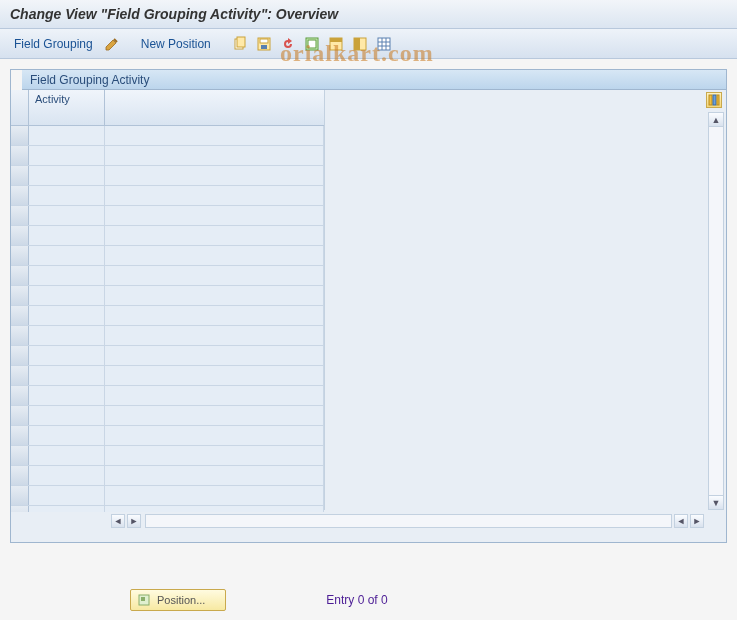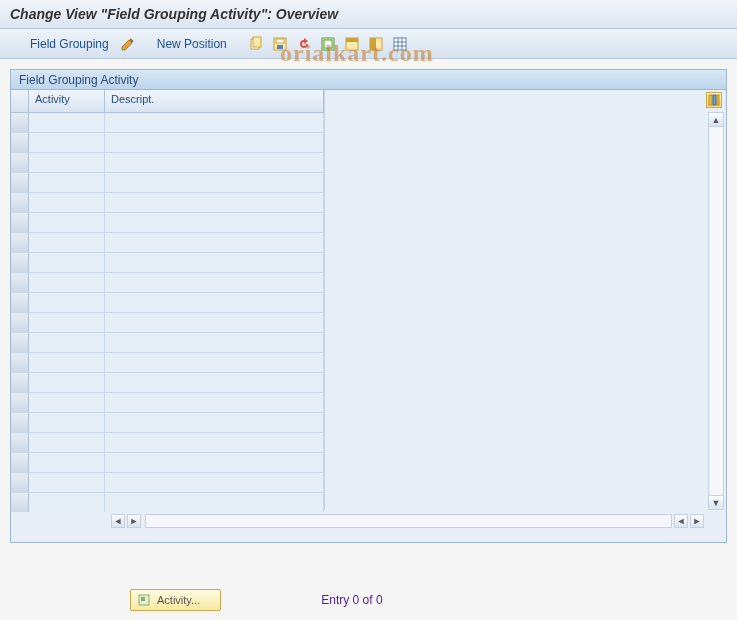--- a/index.html
+++ b/index.html
@@ -19,21 +19,21 @@
     padding: 6px 10px;
     border-bottom: 1px solid #b8c8dc;
     font-weight: bold;
     font-style: italic;
     font-size: 14px;
     color: #333;
   }
   
   .toolbar {
     background: linear-gradient(to bottom, #eef3f9 0%, #d6e1ef 100%);
-    padding: 4px 26px;
+    padding: 4px 10px;
     display: flex;
     align-items: center;
     gap: 6px;
     border-bottom: 1px solid #b8c8dc;
     height: 30px;
   }
   .toolbar-text {
     color: #1a5294;
     font-size: 12px;
     cursor: pointer;
@@ -68,38 +68,39 @@
     position: relative;
   }
   .panel-header {
     background: linear-gradient(to bottom, #d7e7f5 0%, #bcd5ec 100%);
     padding: 3px 8px;
     color: #2a4d7a;
     font-size: 12px;
     border-bottom: 1px solid #9fb6cf;
     height: 20px;
     line-height: 14px;
+    margin-left: 11px;
   }
   .panel-body {
     position: relative;
     background: #e8eef5;
     height: 452px;
   }
   
   .table-area {
     position: absolute;
     top: 0; left: 0;
     width: 314px;
     height: 420px;
     background: #eaf0f7;
     border-right: 1px solid #c3d1e0;
   }
   .col-headers {
     display: flex;
-    height: 23px;
+    height: 36px;
     background: linear-gradient(to bottom, #f0f5fb, #d9e4f1);
     border-bottom: 1px solid #b0c2d7;
   }
   .row-handle-h {
     width: 18px;
     border-right: 1px solid #b0c2d7;
     background: linear-gradient(to bottom, #eef3f9, #d6e1ef);
   }
   .col-h {
     padding: 3px 6px;
@@ -296,21 +297,20 @@
 
 <div class="content">
   <div class="panel">
     <div class="panel-header">Field Grouping Activity</div>
     <div class="panel-body">
 
       <div class="table-area">
         <div class="col-headers">
           <div class="row-handle-h"></div>
           <div class="col-h col-activity">Activity</div>
-          <div class="col-h col-descript">Descript.</div>
         </div>
         <div class="data-rows" id="data-rows">
             <div class="data-row">
               <div class="row-handle"></div>
               <div class="cell cell-activity"></div>
               <div class="cell cell-descript"></div>
             </div>
             <div class="data-row">
               <div class="row-handle"></div>
               <div class="cell cell-activity"></div>
@@ -438,16 +438,16 @@
 </div>
 
 <div class="footer">
   <button class="position-btn">
     <span class="picon">
       <svg width="12" height="12" viewBox="0 0 12 12">
           <rect x="1" y="1" width="10" height="10" fill="#e0f0d0" stroke="#8aae6a"></rect>
           <rect x="3" y="3" width="4" height="4" fill="#8aae6a"></rect>
         </svg>
     </span>
-    <span>Activity...</span>
+    <span>Position...</span>
   </button>
   <span class="entry-text">Entry 0 of 0</span>
 </div>
 
 </body></html>

